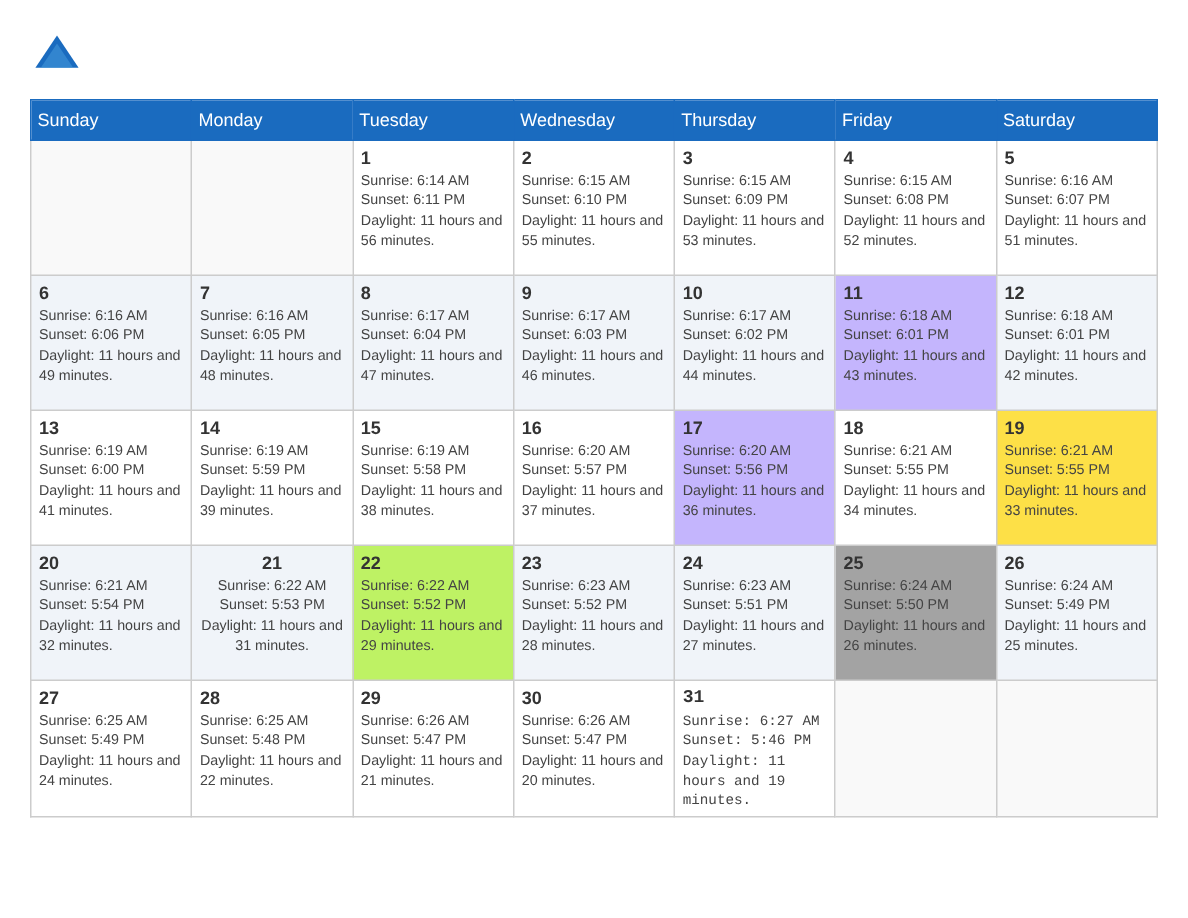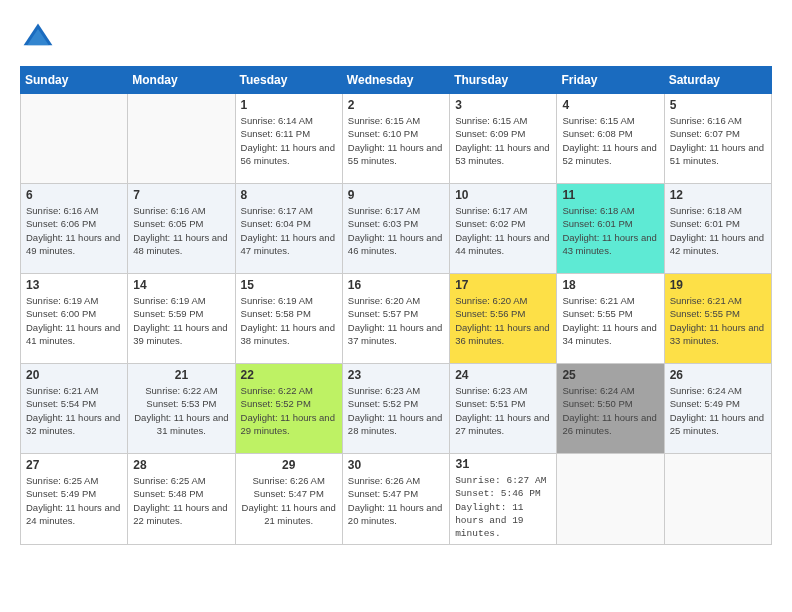--- a/index.html
+++ b/index.html
@@ -51,21 +51,21 @@
       border-collapse: collapse;
       border: 1px solid #ccc;
     }
     .calendar th {
       background: #1a6bbf;
       color: white;
       font-size: 12px;
       padding: 6px 4px;
       border: 1px solid #1a6bbf;
       text-align: left;
-      font-weight: bold;
+      font-weight: normal;
     }
     .calendar td {
       border: 1px solid #ccc;
       vertical-align: top;
       padding: 4px 5px;
       font-size: 10px;
       color: #333;
       width: calc(100% / 7);
       height: 90px;
       background: #fff;
@@ -183,21 +183,21 @@
           <div class="day-info" style="white-space: pre-line;">Sunrise: 6:17 AM
 Sunset: 6:03 PM
 Daylight: 11 hours and 46 minutes.</div>
         </td>
         <td style="background: rgb(240, 244, 249);">
           <span class="day-number">10</span>
           <div class="day-info" style="white-space: pre-line;">Sunrise: 6:17 AM
 Sunset: 6:02 PM
 Daylight: 11 hours and 44 minutes.</div>
         </td>
-        <td style="background: #5eead4;">
+        <td style="background: #c4b5fd;">
           <span class="day-number">11</span>
           <div class="day-info" style="white-space: pre-line;">Sunrise: 6:18 AM
 Sunset: 6:01 PM
 Daylight: 11 hours and 43 minutes.</div>
         </td>
         <td style="background: rgb(240, 244, 249);">
           <span class="day-number">12</span>
           <div class="day-info" style="white-space: pre-line;">Sunrise: 6:18 AM
 Sunset: 6:01 PM
 Daylight: 11 hours and 42 minutes.</div>
@@ -221,21 +221,21 @@
           <div class="day-info" style="white-space: pre-line;">Sunrise: 6:19 AM
 Sunset: 5:58 PM
 Daylight: 11 hours and 38 minutes.</div>
         </td>
         <td style="background: rgb(255, 255, 255);">
           <span class="day-number">16</span>
           <div class="day-info" style="white-space: pre-line;">Sunrise: 6:20 AM
 Sunset: 5:57 PM
 Daylight: 11 hours and 37 minutes.</div>
         </td>
-        <td style="background: #fde047;">
+        <td style="background: #c4b5fd;">
           <span class="day-number">17</span>
           <div class="day-info" style="white-space: pre-line;">Sunrise: 6:20 AM
 Sunset: 5:56 PM
 Daylight: 11 hours and 36 minutes.</div>
         </td>
         <td style="background: rgb(255, 255, 255);">
           <span class="day-number">18</span>
           <div class="day-info" style="white-space: pre-line;">Sunrise: 6:21 AM
 Sunset: 5:55 PM
 Daylight: 11 hours and 34 minutes.</div>
@@ -297,21 +297,21 @@
           <div class="day-info" style="white-space: pre-line;">Sunrise: 6:25 AM
 Sunset: 5:49 PM
 Daylight: 11 hours and 24 minutes.</div>
         </td>
         <td style="background: rgb(255, 255, 255);">
           <span class="day-number">28</span>
           <div class="day-info" style="white-space: pre-line;">Sunrise: 6:25 AM
 Sunset: 5:48 PM
 Daylight: 11 hours and 22 minutes.</div>
         </td>
-        <td style="background: rgb(255, 255, 255); text-align: center;">
+        <td style="background: rgb(255, 255, 255);">
           <span class="day-number">29</span>
           <div class="day-info" style="white-space: pre-line;">Sunrise: 6:26 AM
 Sunset: 5:47 PM
 Daylight: 11 hours and 21 minutes.</div>
         </td>
         <td style="background: rgb(255, 255, 255);">
           <span class="day-number">30</span>
           <div class="day-info" style="white-space: pre-line;">Sunrise: 6:26 AM
 Sunset: 5:47 PM
 Daylight: 11 hours and 20 minutes.</div>

